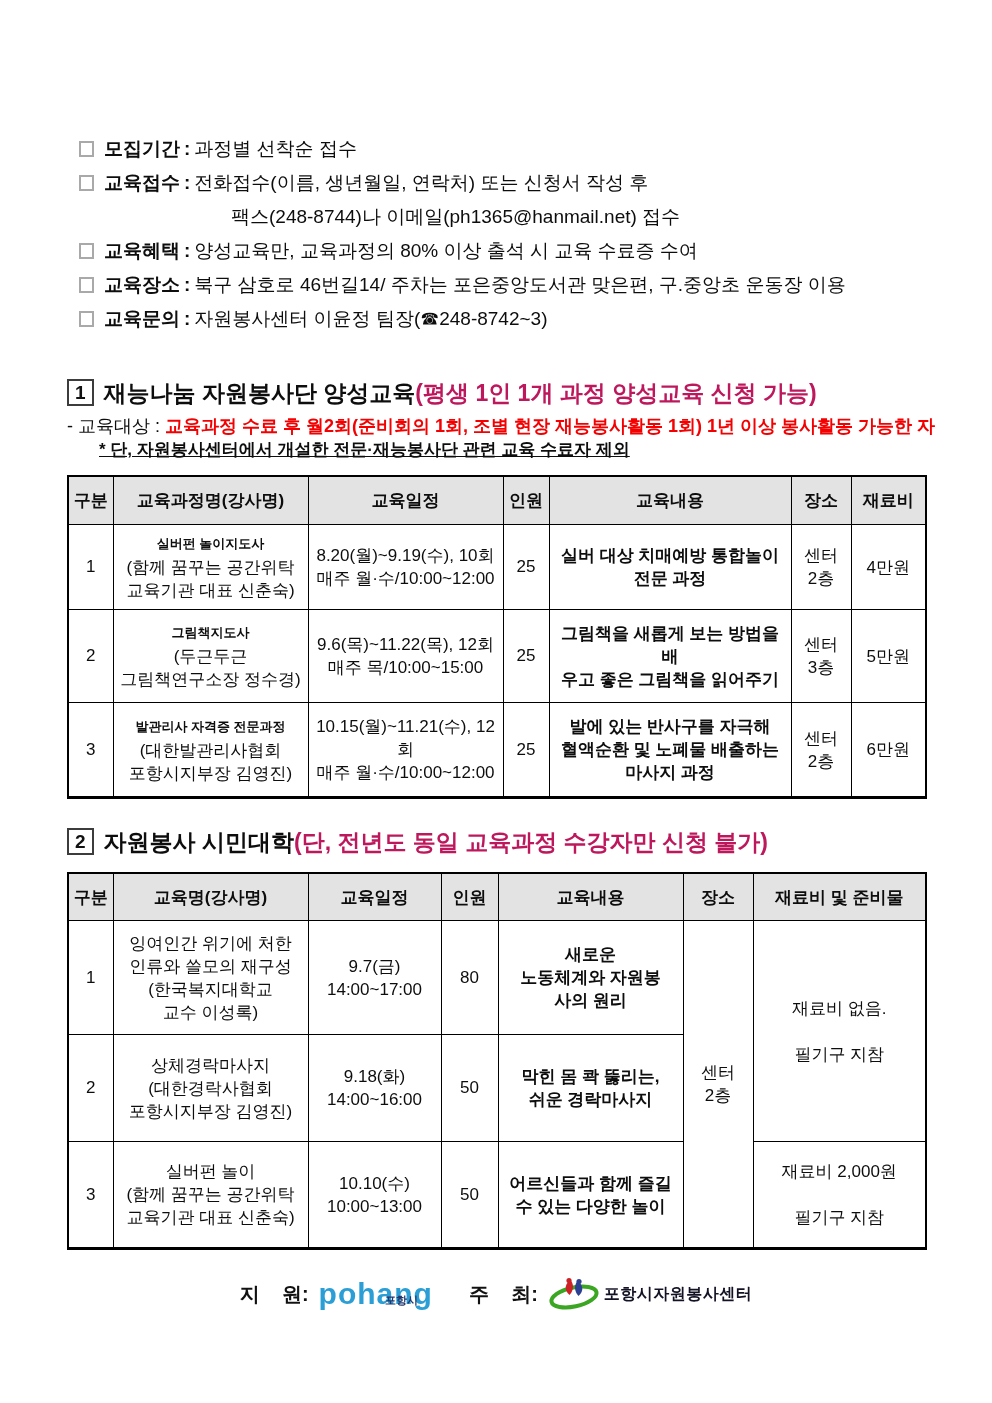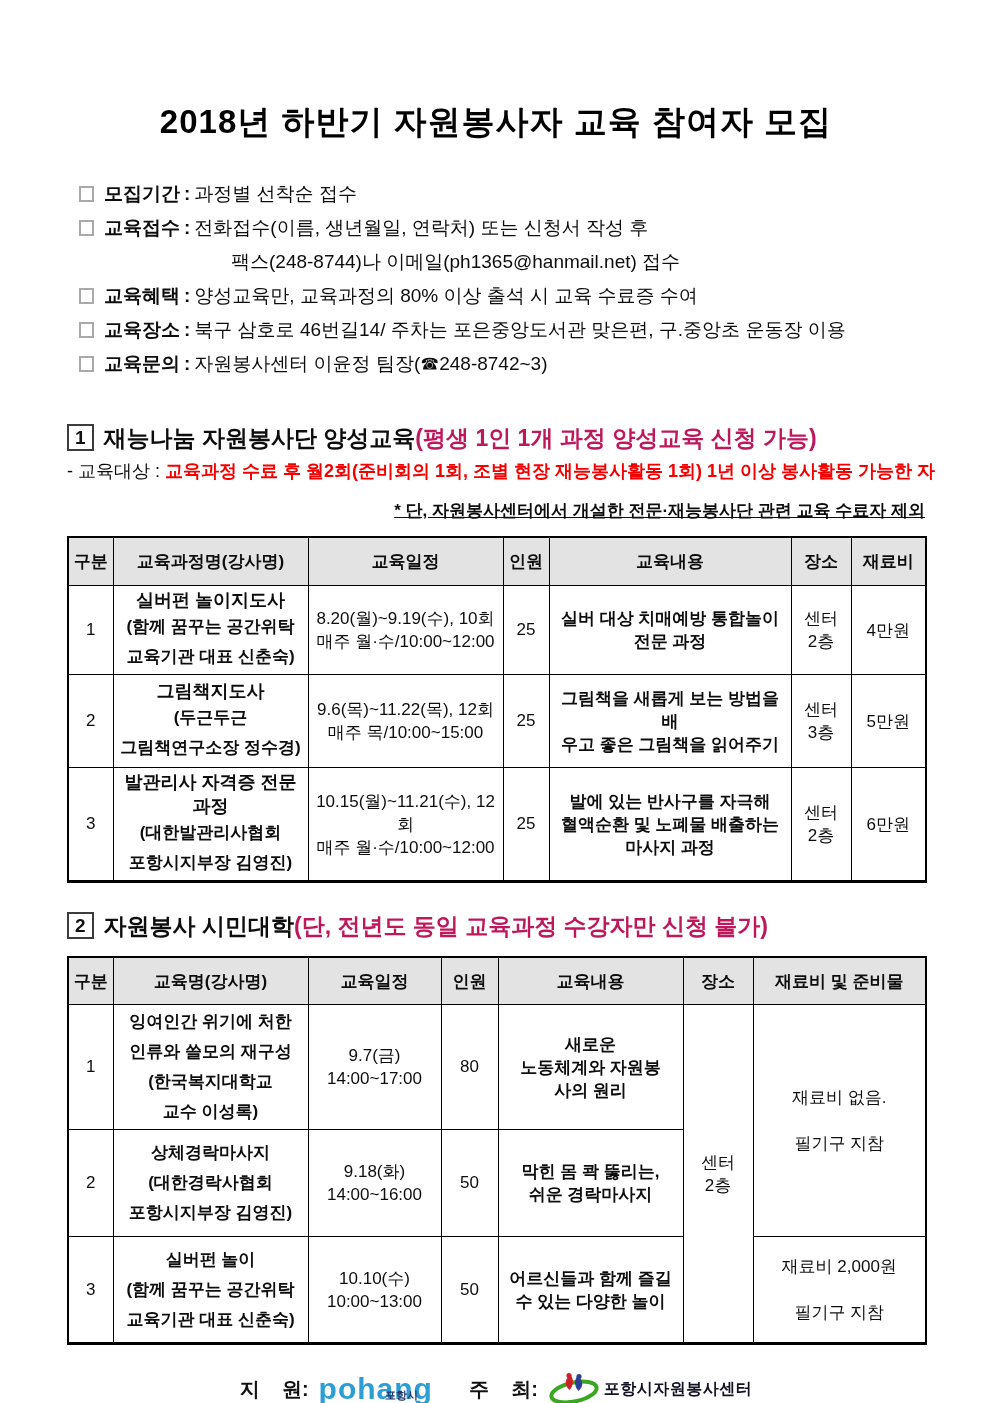--- a/index.html
+++ b/index.html
@@ -68,27 +68,26 @@
   }
   .sec-blue { color: #be185d; }
   .target-line {
     margin-top: 5px;
     font-size: 18px;
     font-weight: 500;
     white-space: nowrap;
   }
   .target-red { color: #f40000; font-weight: bold; }
   .note-line {
-    margin-top: 16px;
+    margin-top: 0;
     margin-left: 32px;
     font-size: 17px;
     font-weight: bold;
     text-decoration: underline;
     white-space: nowrap;
-    text-align: right;
   }
   
   table.edu {
     margin-top: 14px;
     border-collapse: collapse;
     width: 858px;
     table-layout: fixed;
     font-size: 17px;
   }
   table.edu th, table.edu td {
@@ -99,22 +98,22 @@
     overflow: hidden;
   }
   table.edu { border: 2px solid #000; border-bottom-width: 3px; }
   table.edu th {
     background: #e3e3e3;
     font-weight: bold;
     height: 42px;
   }
   table.t1 th { height: 43px; }
   .pre { white-space: pre-line; line-height: 23px; font-weight: 500; }
-  .course-name { font-weight: bold; font-size: 18px; line-height: 24px; }
-  .course-sub { font-weight: 700; line-height: 30px; white-space: pre-line; }
+  .course-name { font-weight: bold; font-size: 13px; line-height: 24px; }
+  .course-sub { font-weight: 400; line-height: 23px; white-space: pre-line; }
   td.content-cell { text-align: left; padding-left: 10px; font-weight: bold; }
   .t1 .r1 td { height: 80px; }
   .t1 .r2 td { height: 88px; }
   .t1 .r3 td { height: 89px; }
   .t2 .r1 td { height: 109px; }
   .t2 .r2 td { height: 102px; }
   .t2 .r3 td { height: 101px; }
   
   .footer {
     margin-top: 26px;
@@ -153,21 +152,20 @@
     font-size: 16px;
     color: #121224;
     letter-spacing: 0.5px;
   }
 </style>
 </head>
 <body>
 
 <div class="page">
 
-  <h1 class="doc-title">2018년 하반기 자원봉사자 교육 참여자 모집</h1>
 
   <div class="info-list">
     <div class="info-line">
       <span class="cbx"></span><span class="info-label">모집기간</span><span class="info-sep">:</span><span class="info-text">과정별 선착순 접수</span>
     </div>
     <div class="info-line">
       <span class="cbx"></span><span class="info-label">교육접수</span><span class="info-sep">:</span><span class="info-text">전화접수(이름, 생년월일, 연락처) 또는 신청서 작성 후</span>
     </div>
     <div class="info-cont">팩스(248-8744)나 이메일(ph1365@hanmail.net) 접수</div>
     <div class="info-line">

